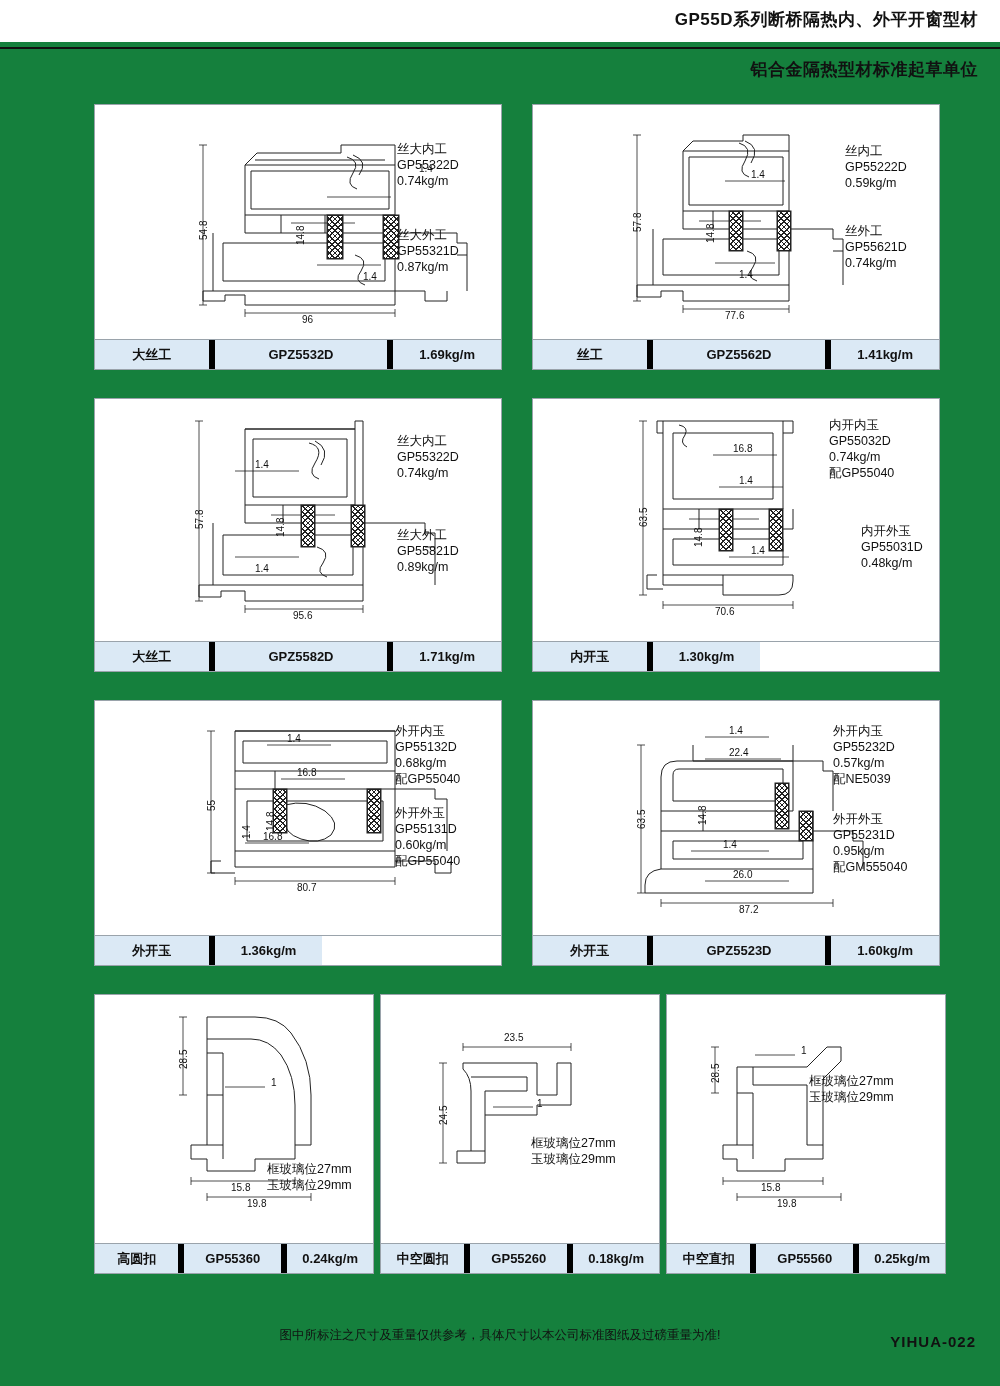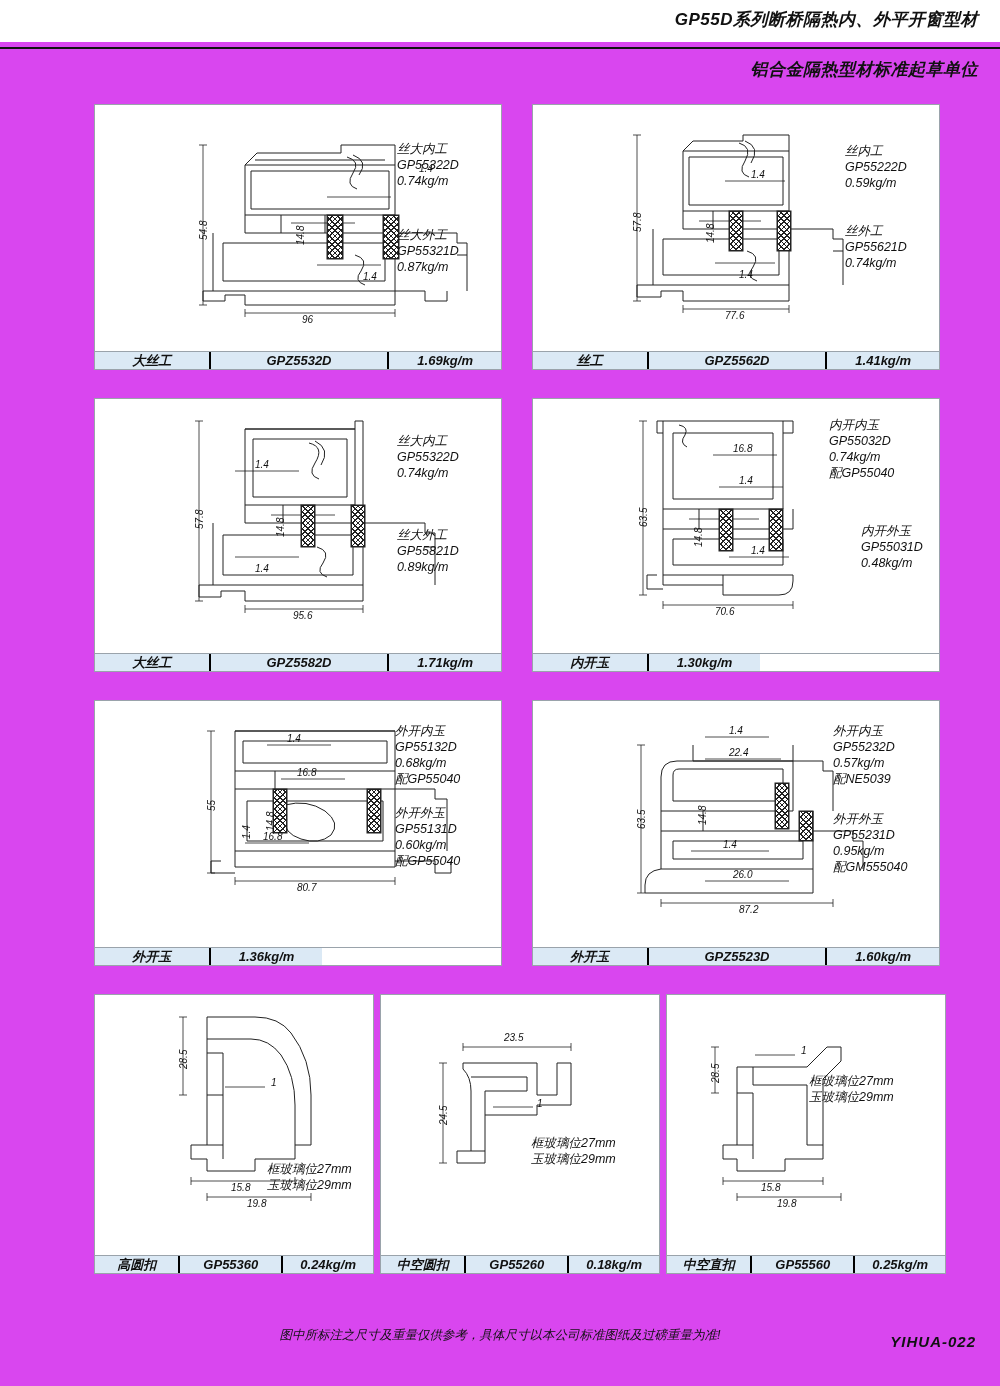--- a/index.html
+++ b/index.html
@@ -11,22 +11,21 @@
     height: 1386px;
     background: #f2f1ee;
     font-family: "Liberation Sans", sans-serif;
     color: #1a1a1a;
     position: relative;
     overflow: hidden;
   }
   .page {
     position: absolute;
     inset: 0;
-    background: #d946ef;
-    font-style: italic;
+    background: #15803d;
   }
   
   .header {
     position: absolute;
     top: 0; left: 0; right: 0;
     height: 90px;
   }
   .header-bar-top {
     position: absolute;
     top: 0; left: 0; right: 0;
@@ -67,36 +66,36 @@
   }
   .card .draw {
     position: absolute;
     left: 0; right: 0; top: 0;
     bottom: 34px;
     overflow: hidden;
   }
   .card .label-row {
     position: absolute;
     left: 0; right: 0; bottom: 0;
-    height: 18px;
+    height: 30px;
     display: flex;
     border-top: 1px solid #9aa3ab;
     box-sizing: border-box;
   }
   .label-cell {
     display: flex;
     align-items: center;
     justify-content: center;
     font-size: 13px;
     font-weight: bold;
     color: #111;
     background: #dbe9f5;
     box-sizing: border-box;
   }
-  .label-cell + .label-cell { border-left: 2px solid #000000; }
+  .label-cell + .label-cell { border-left: 6px solid #000000; }
   .lc-name { flex: 0 0 28%; }
   .lc-code { flex: 1 1 auto; }
   .lc-weight { flex: 0 0 28%; }
 
   
   .small .lc-name { flex: 0 0 30%; }
   .small .lc-code { flex: 1 1 auto; }
   .small .lc-weight { flex: 0 0 33%; }
 
   

